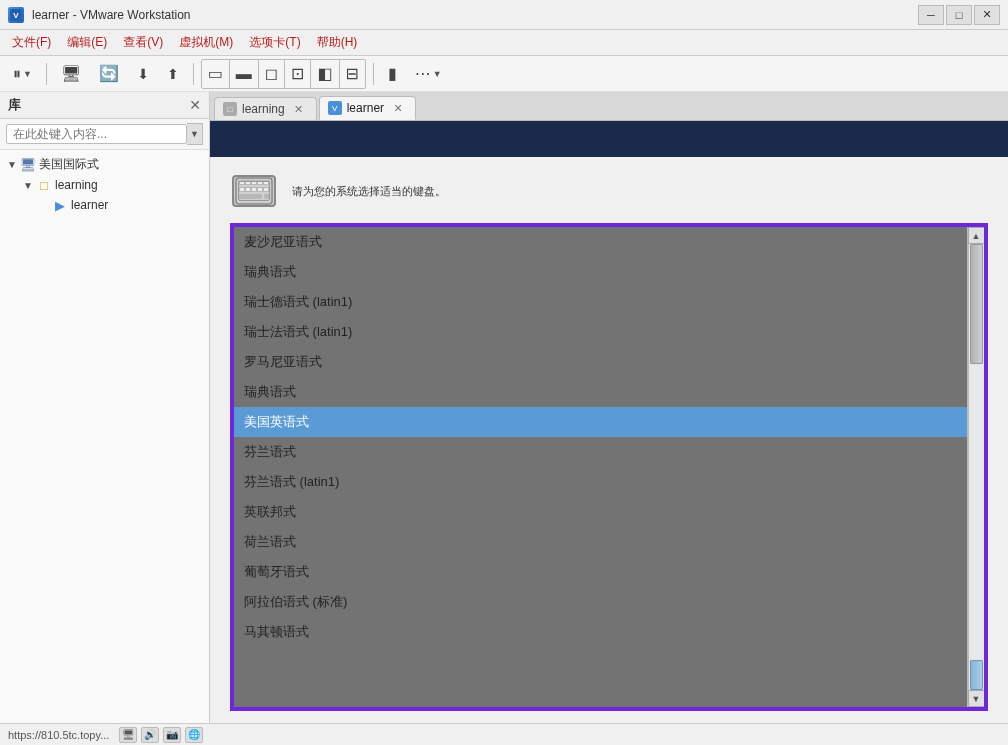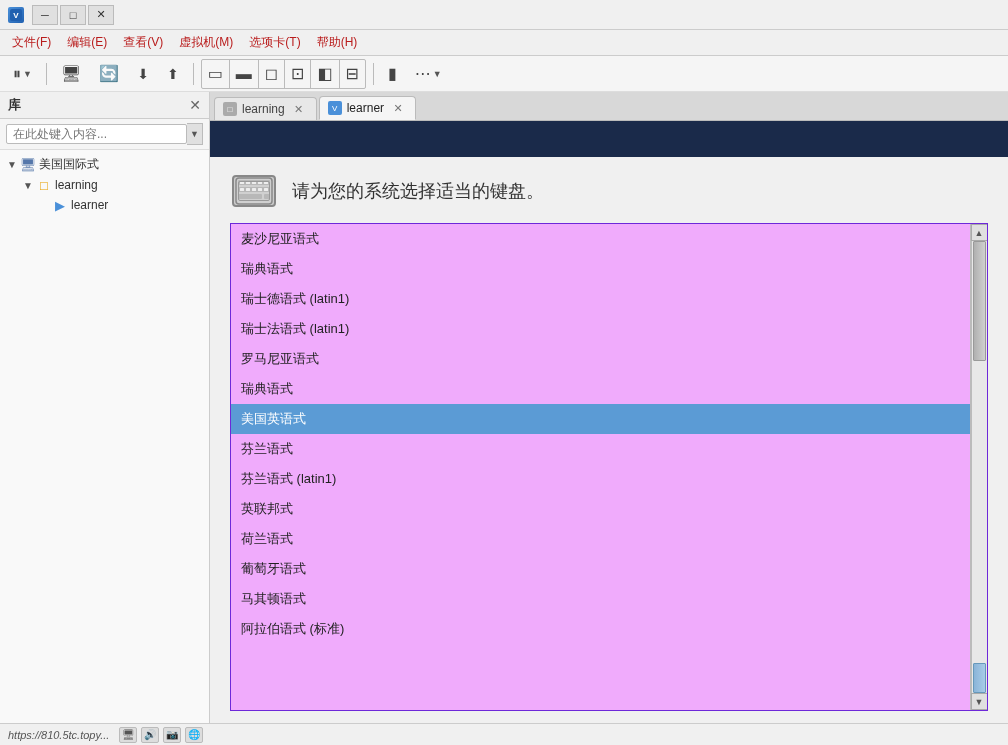--- a/index.html
+++ b/index.html
@@ -296,29 +296,29 @@
       display: flex; align-items: center; justify-content: center;
     }
     .keyboard-img::before {
       content: '';
       position: absolute;
       top: 4px; left: 4px; right: 4px; bottom: 4px;
       border: 1px solid #999;
       border-radius: 2px;
     }
     .intro-text {
-      font-size: 18px;
+      font-size: 11px;
       color: #333;
     }
 
     
     .lang-list-container {
       flex: 1;
-      border: 1px solid #6d28d9;
-      background: #f0abfc;
+      border: 4px solid #6d28d9;
+      background: #737373;
       display: flex;
       overflow: hidden;
     }
     .lang-list {
       flex: 1;
       overflow-y: auto;
       list-style: none;
     }
     .lang-list li {
       padding: 6px 10px;
@@ -407,20 +407,21 @@
 </head>
 <body>
 
 <div class="title-bar">
   <div class="title-bar-icon">
     <svg width="14" height="14" viewBox="0 0 14 14">
       <rect x="1" y="1" width="12" height="12" rx="2" fill="#2060b0"></rect>
       <text x="7" y="10" text-anchor="middle" fill="white" font-size="8" font-weight="bold">V</text>
     </svg>
   </div>
+  <span class="title-bar-text">learner - VMware Workstation</span>
   <div class="title-bar-controls">
     <div class="title-btn">─</div>
     <div class="title-btn">□</div>
     <div class="title-btn close">✕</div>
   </div>
 </div>
 
 <div class="menu-bar">
   <span class="menu-item">文件(F)</span>
   <span class="menu-item">编辑(E)</span>
@@ -565,42 +566,42 @@
             <li>瑞士德语式 (latin1)</li>
             <li>瑞士法语式 (latin1)</li>
             <li>罗马尼亚语式</li>
             <li>瑞典语式</li>
             <li class="selected">美国英语式</li>
             <li>芬兰语式</li>
             <li>芬兰语式 (latin1)</li>
             <li>英联邦式</li>
             <li>荷兰语式</li>
             <li>葡萄牙语式</li>
+            <li>阿拉伯语式 (标准)</li>
             <li>马其顿语式</li>
-            <li>阿拉伯语式 (标准)</li>
           </ul>
           <div class="lang-scrollbar">
             <div class="scroll-arrow">▲</div>
             <div class="scroll-track">
               <div class="scroll-thumb"></div>
               <div class="scroll-thumb-bottom"></div>
             </div>
             <div class="scroll-arrow">▼</div>
           </div>
         </div>
 
       </div>
     </div>
 
   </div>
 </div>
 
 <div class="status-bar">
   <div class="status-right">
-    <span style="font-size:11px; color:#555;font-style:italic;">https://810.5tc.topy...</span>
+    <span style="font-size:11px; color:#555;">https://810.5tc.topy...</span>
     <div class="status-icons">
       <div class="status-icon">🖥</div>
       <div class="status-icon">🔊</div>
       <div class="status-icon">📷</div>
       <div class="status-icon">🌐</div>
     </div>
   </div>
 </div>
 
 </body></html>

